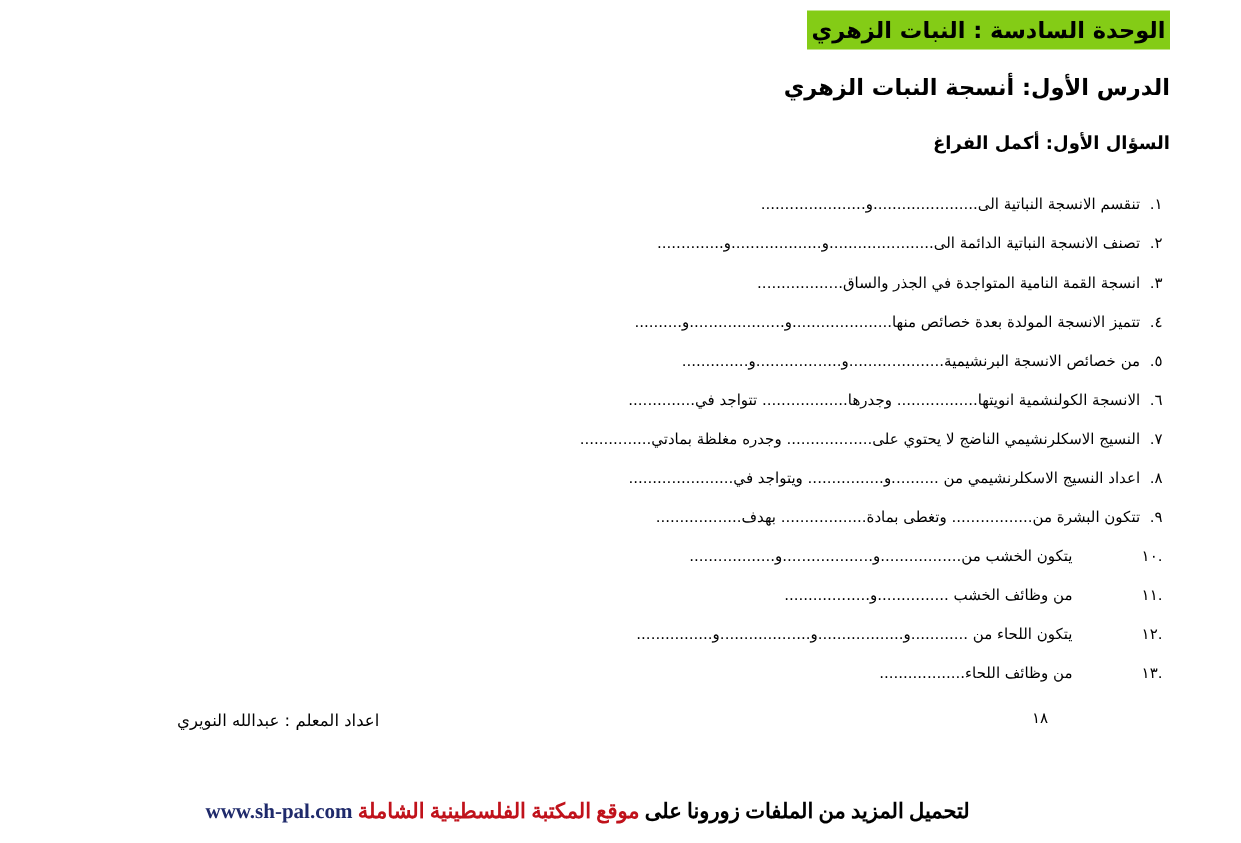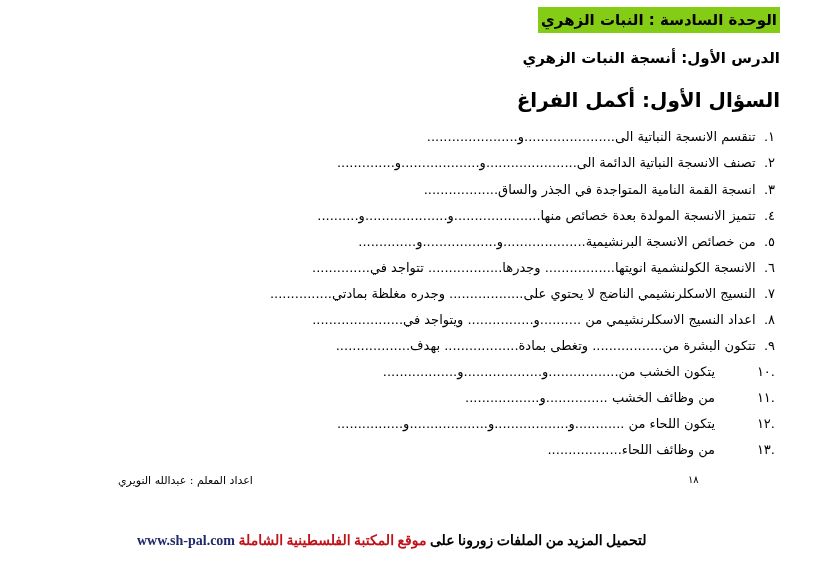--- a/index.html
+++ b/index.html
@@ -8,22 +8,22 @@
     font-family: "DejaVu Sans", "Liberation Sans", sans-serif;
     color: #000;
   }
   .abs { position: absolute; direction: rtl; white-space: nowrap; }
   .unit-title {
     right: 47px; top: 7px; height: 26px; line-height: 26px;
     background: #84cc16; font-weight: bold; font-size: 15px;
     padding: 0 3px;
   }
   .lesson-title { right: 47px; top: 49px; font-weight: bold; font-size: 15px; text-align: right; }
-  .question-title { right: 47px; top: 88px; font-weight: bold; font-size: 20px; }
-  .q-line { font-size: 13px; line-height: 18px; }
+  .question-title { right: 47px; top: 88px; font-weight: bold; font-size: 12px; }
+  .q-line { font-size: 10px; line-height: 18px; }
   .q-num { display: inline-block; }
   .footer-teacher { left: 118px; top: 474px; font-size: 11px; }
   .footer-page { left: 688px; top: 474px; font-size: 10px; direction: ltr; }
   .banner { left: 137px; top: 532px; font-weight: bold; font-size: 14px; font-family: Liberation Serif, serif; }
   .banner .site { color: #1f2a6b; direction: ltr; unicode-bidi: embed; }
   .banner .lib { color: #c0121b; }
   .banner .call { color: #000; }
 </style>
 </head>
 <body>

